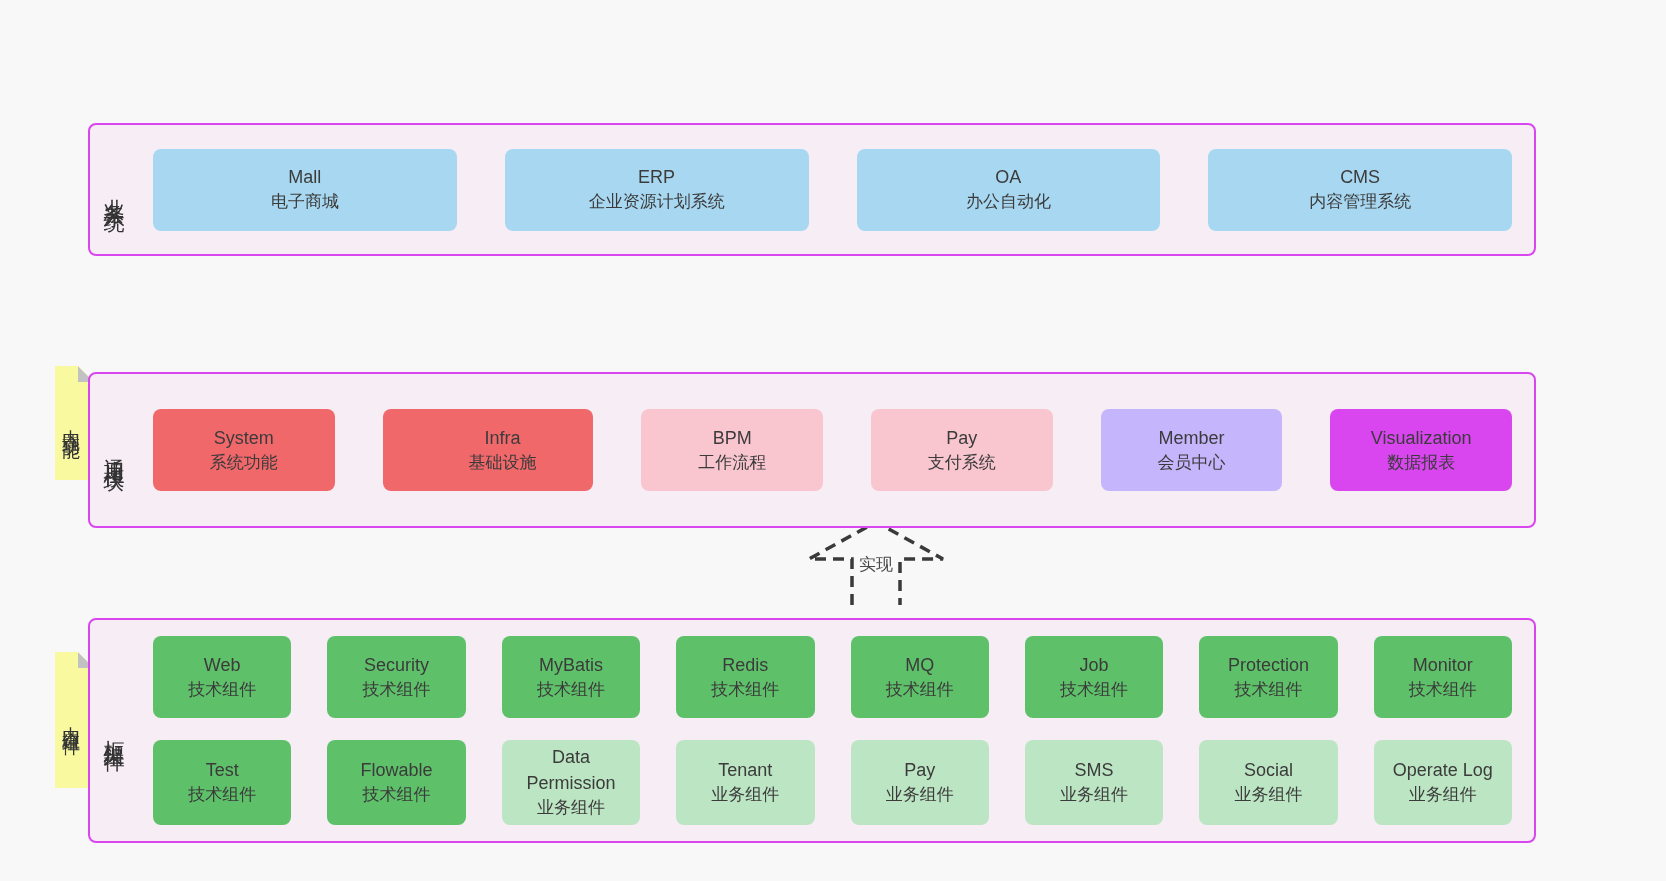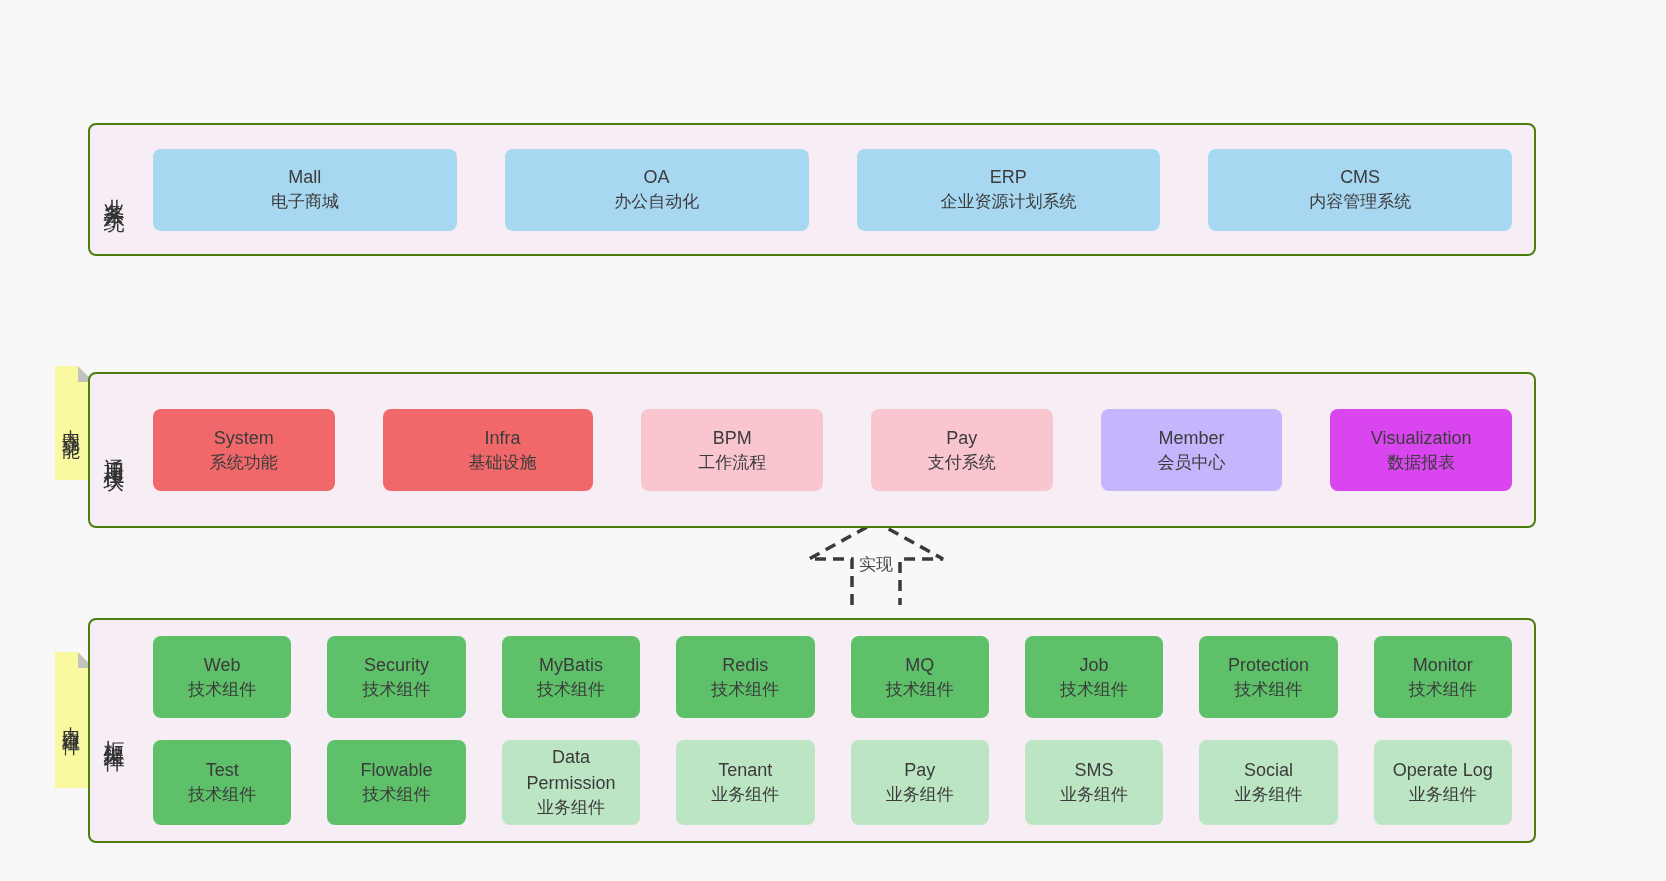--- a/index.html
+++ b/index.html
@@ -13,21 +13,21 @@
     height: 881px;
     background: #f8f8f8;
     overflow: hidden;
   }
   
   .panel {
     position: absolute;
     left: 88px;
     width: 1448px;
     background: #f7edf5;
-    border: 2px solid #4d7c0f;
+    border: 2px solid #d946ef;
     border-radius: 8px;
     box-sizing: border-box;
     display: flex;
     align-items: center;
     z-index: 1;
   }
   .panel-1 { top: 123px; height: 133px; }
   .panel-2 { top: 372px; height: 156px; }
   .panel-3 { top: 618px; height: 225px; }
   .side-label {
@@ -131,27 +131,27 @@
   <div class="panel panel-1">
     <div class="side-label">业务系统</div>
     <div class="boxes">
 
         <div class="box" style="background: rgb(168, 216, 241);">
           <div class="box-name">Mall</div>
           <div class="box-sub">电子商城</div>
         </div>
 
         <div class="box" style="background: rgb(168, 216, 241);">
+          <div class="box-name">ERP</div>
+          <div class="box-sub">企业资源计划系统</div>
+        </div>
+
+        <div class="box" style="background: rgb(168, 216, 241);">
           <div class="box-name">OA</div>
           <div class="box-sub">办公自动化</div>
-        </div>
-
-        <div class="box" style="background: rgb(168, 216, 241);">
-          <div class="box-name">ERP</div>
-          <div class="box-sub">企业资源计划系统</div>
         </div>
 
 
         <div class="box" style="background: rgb(168, 216, 241);">
           <div class="box-name">CMS</div>
           <div class="box-sub">内容管理系统</div>
         </div>
 
       </div>
   </div>

